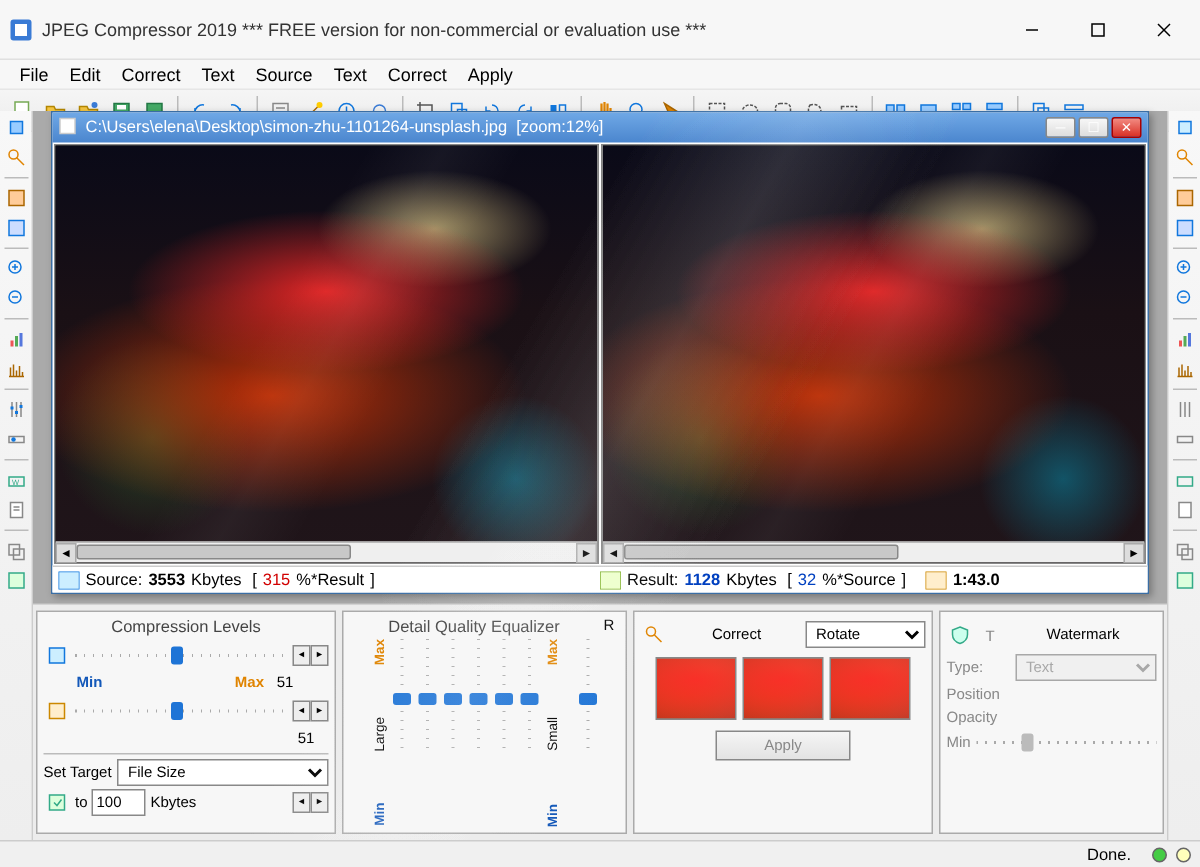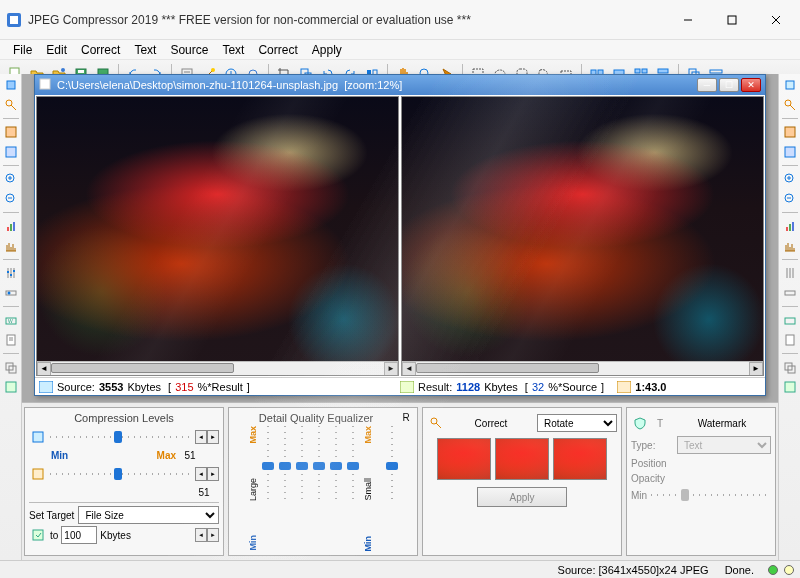--- a/index.html
+++ b/index.html
@@ -771,17 +771,16 @@
     <div class="sbtn">
         <svg width="14" height="14">
           <rect x="2" y="2" width="10" height="10" fill="#dfd" stroke="#3a8"></rect>
         </svg>
       </div>
   </div>
 </div>
 
 <div class="statusbar">
   <div style="flex:1"></div>
-  <div class="sseg">Source: [3641x4550]x24 JPEG</div>
   <div class="sseg">Done.</div>
   <div class="dot" style="background:#4c4"></div>
   <div class="dot" style="background:#ffb"></div>
 </div>
 
 </body></html>

